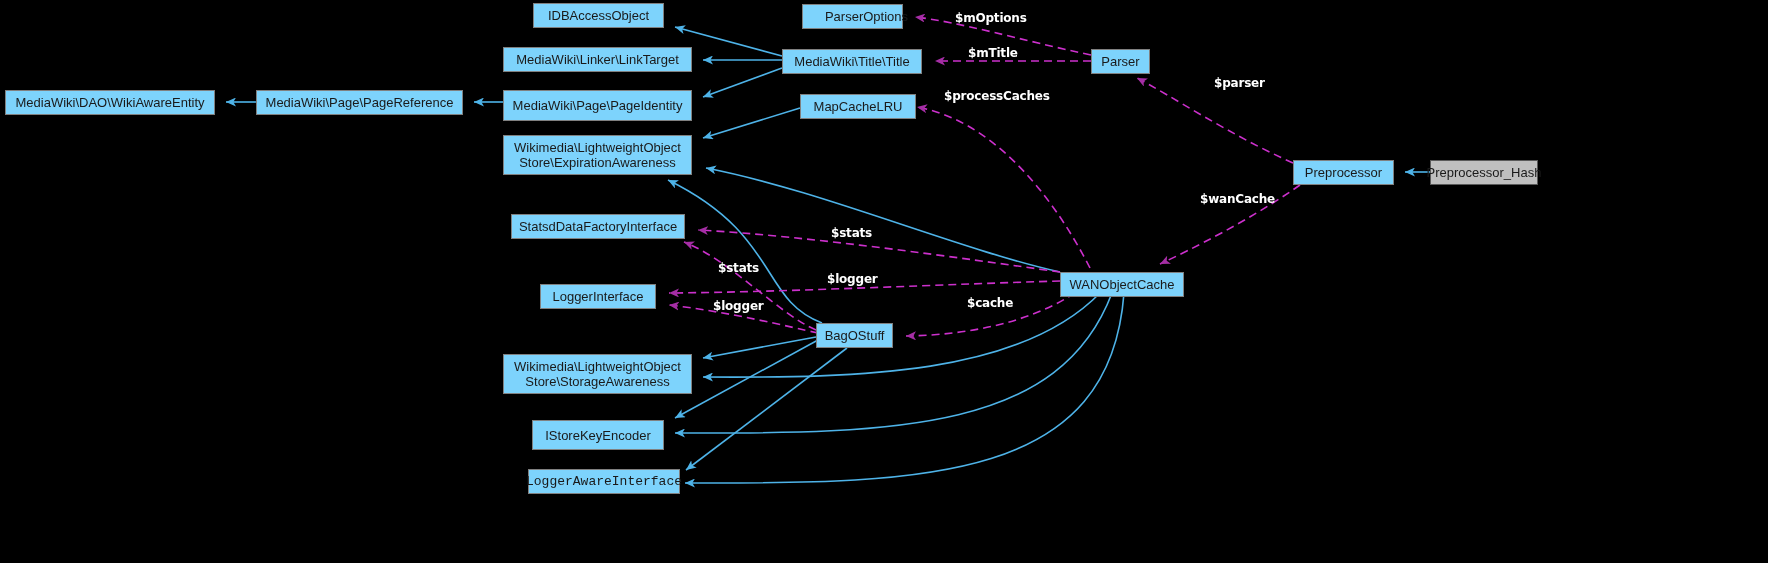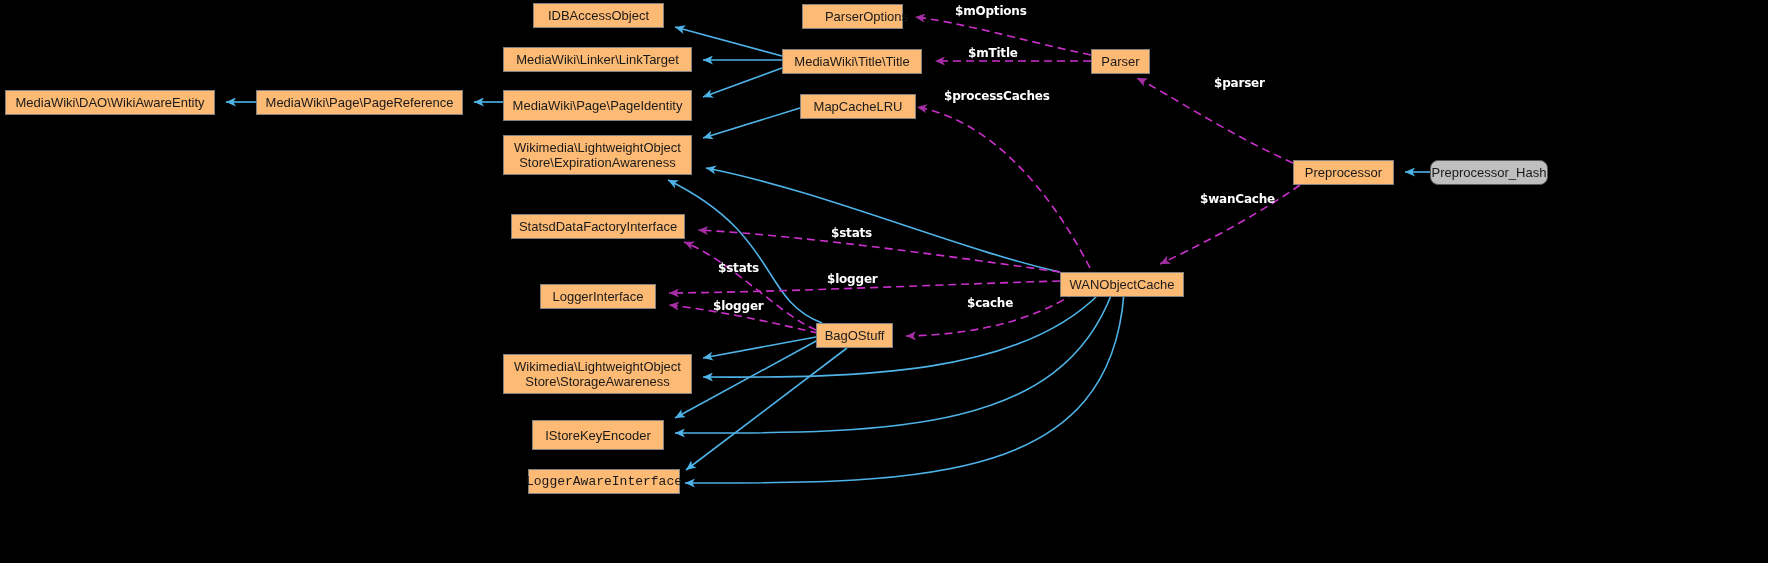--- a/index.html
+++ b/index.html
@@ -7,21 +7,21 @@
     position:relative;
     width:1768px;height:563px;
     background:#000000;
     font-family:"Liberation Sans", sans-serif;
     overflow:hidden;
   }
   svg#edges{position:absolute;left:0;top:0;width:1768px;height:563px;}
   .node{
     position:absolute;
     box-sizing:border-box;
-    background:#fdba74;
+    background:#7dd3fc;
     border:1px solid #808080;
     color:#1a1a1a;
     font-size:13px;
     line-height:15px;
     text-align:center;
     display:flex;
     align-items:center;
     justify-content:center;
     white-space:pre;
     letter-spacing:0px;
@@ -125,23 +125,23 @@
   <div class="node" style="left:800px;top:94px;width:116px;height:25px;">MapCacheLRU</div>
 
   <div class="node" style="left:816px;top:323px;width:77px;height:25px;">BagOStuff</div>
 
   <div class="node" style="left:1060px;top:272px;width:124px;height:25px;">WANObjectCache</div>
 
   <div class="node" style="left:1091px;top:49px;width:59px;height:25px;">Parser</div>
 
   <div class="node" style="left:1293px;top:160px;width:101px;height:25px;">Preprocessor</div>
 
-  <div class="node current" style="left:1430px;top:160px;width:118px;height:25px;border-radius:8px;">Preprocessor_Hash</div>
+  <div class="node current" style="left:1430px;top:160px;width:108px;height:25px;">Preprocessor_Hash</div>
 
-  <div class="edge-label" style="left:955px;top:4px;">$mOptions</div>
+  <div class="edge-label" style="left:955px;top:11px;">$mOptions</div>
   <div class="edge-label" style="left:968px;top:46px;">$mTitle</div>
   <div class="edge-label" style="left:944px;top:89px;">$processCaches</div>
   <div class="edge-label" style="left:1214px;top:76px;">$parser</div>
   <div class="edge-label" style="left:1200px;top:192px;">$wanCache</div>
   <div class="edge-label" style="left:831px;top:226px;">$stats</div>
   <div class="edge-label" style="left:718px;top:261px;">$stats</div>
   <div class="edge-label" style="left:827px;top:272px;">$logger</div>
   <div class="edge-label" style="left:713px;top:299px;">$logger</div>
   <div class="edge-label" style="left:967px;top:296px;">$cache</div>
 

